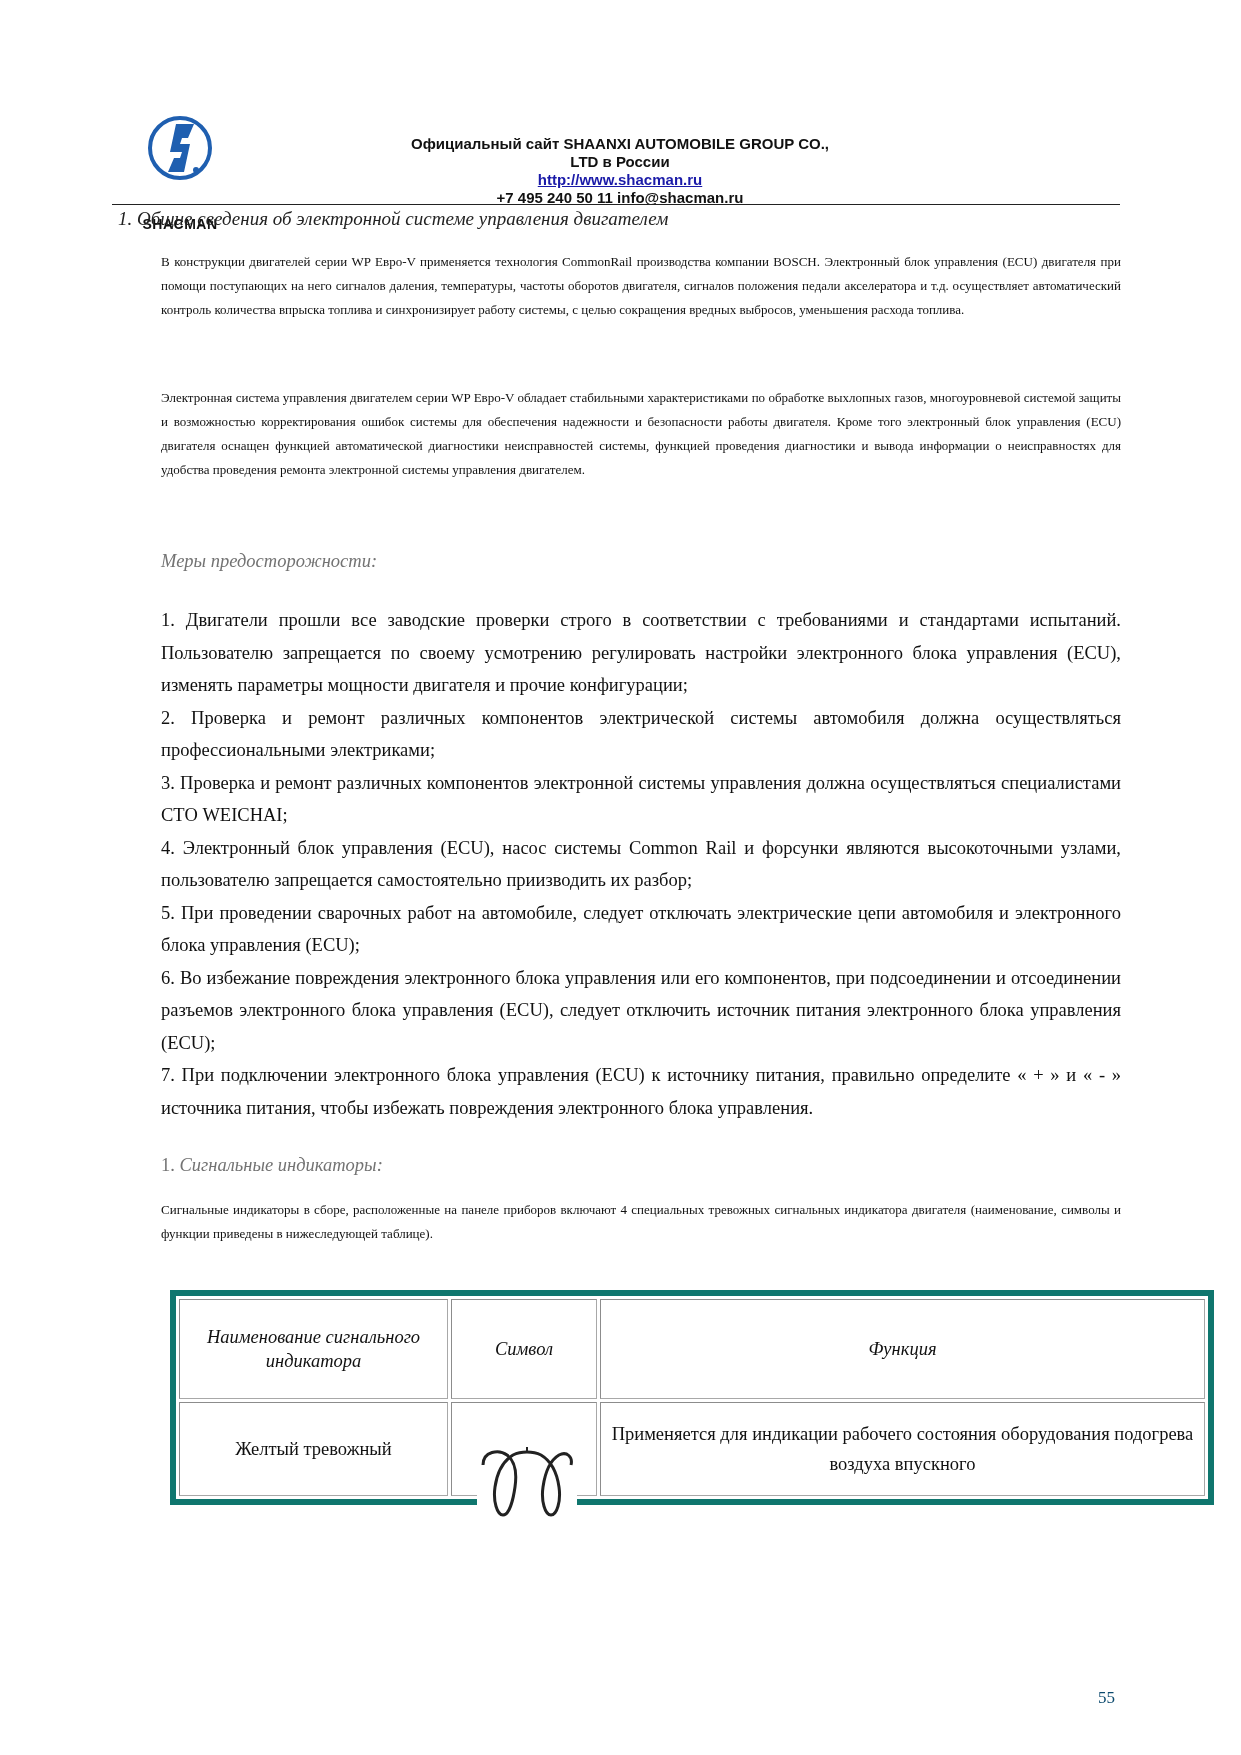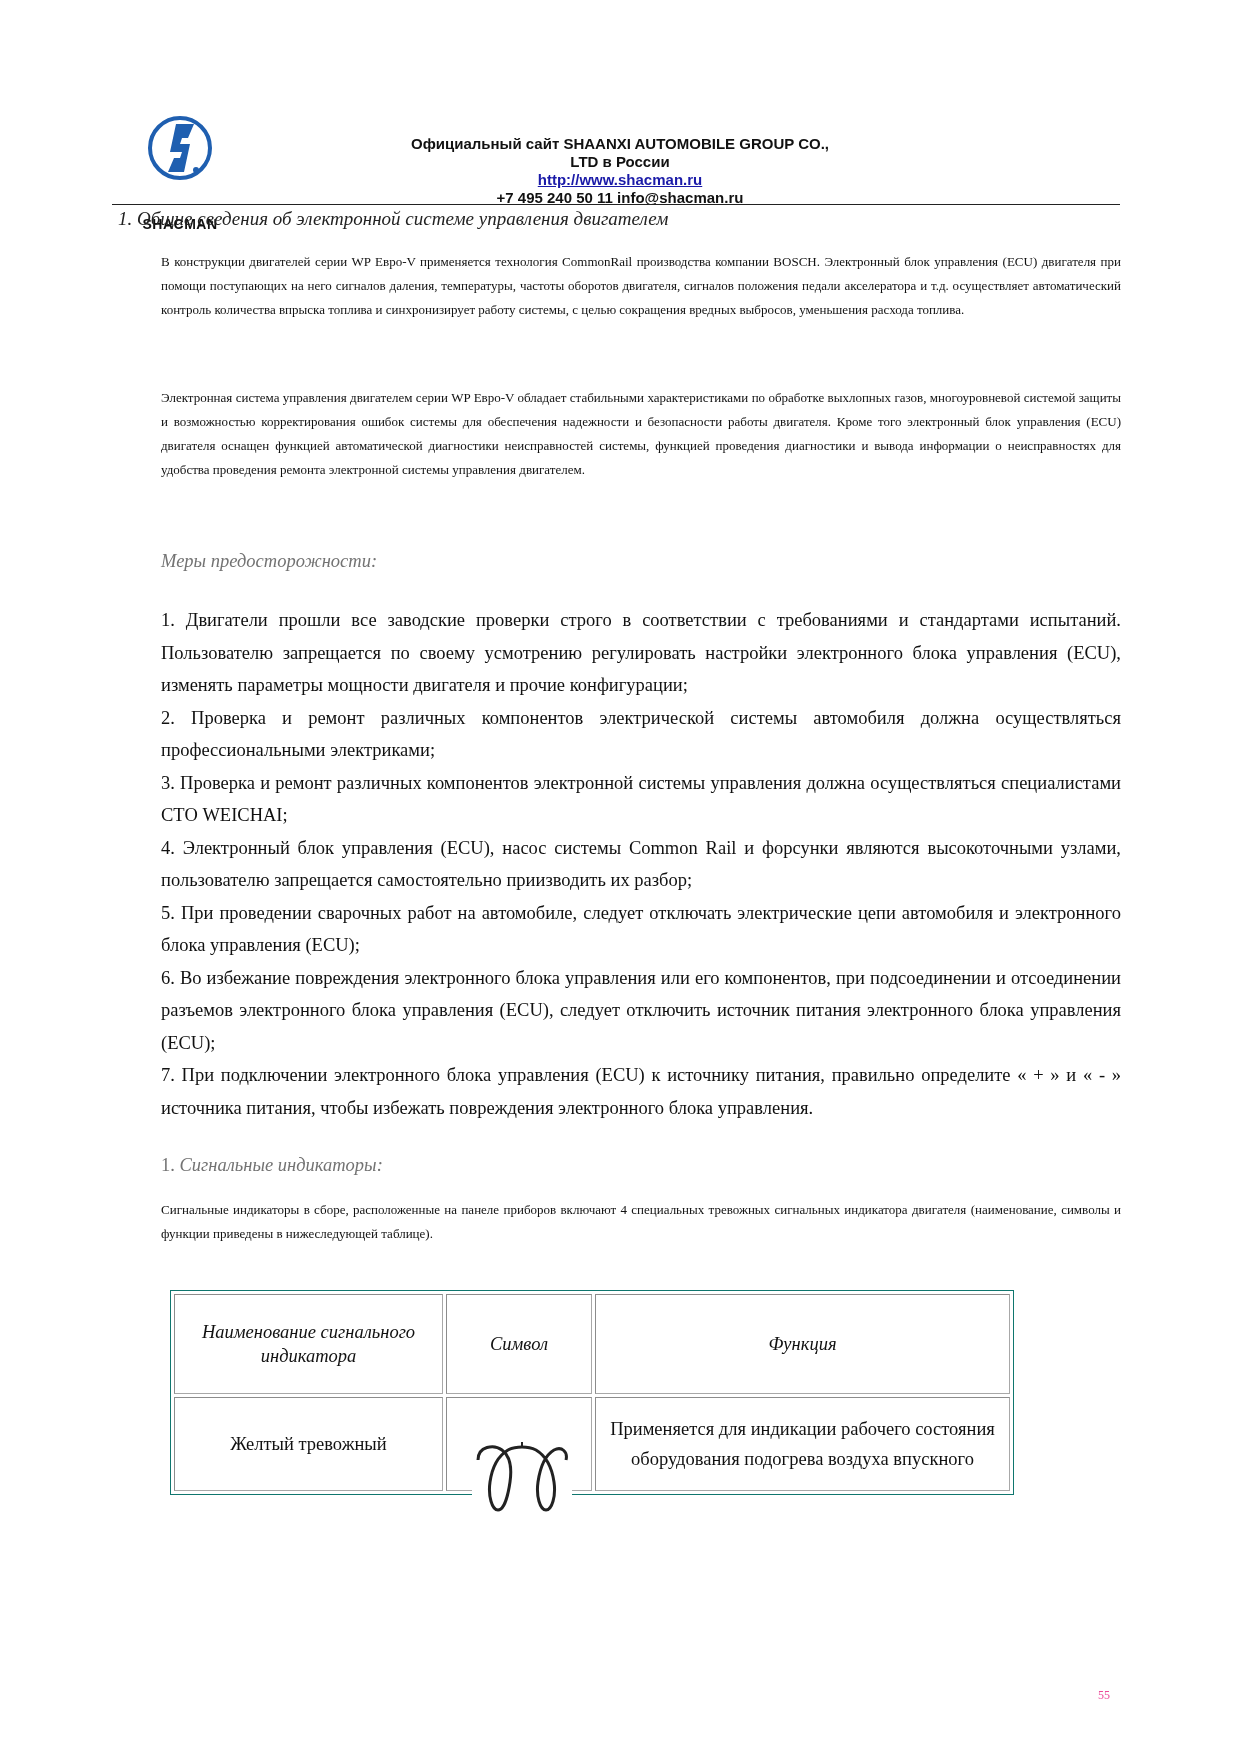--- a/index.html
+++ b/index.html
@@ -18,33 +18,33 @@
     .section-title { position: absolute; left: 118px; font-family: "Liberation Serif", serif; font-style: italic;
       font-size: 19px; color: #222; }
     .para { position: absolute; left: 161px; width: 960px; font-family: "Liberation Serif", serif; font-size: 13px;
       line-height: 24px; text-align: justify; color: #111; }
     .italic-label { position: absolute; left: 161px; font-family: "Liberation Serif", serif; font-style: italic; font-size: 18.5px; color: #737373; }
     .list { position: absolute; left: 161px; width: 960px; font-family: "Liberation Serif", serif; font-size: 18.5px;
       line-height: 32.5px; text-align: justify; color: #111; }
     .list p { margin: 0; }
 
     
-    .sig-table { position: absolute; left: 170px; top: 1290px; width: 844px; border-collapse: separate; border-spacing: 3px;
-      border: 1px solid #0f766e; font-family: "Liberation Serif", serif; }
+    .sig-table { position: absolute; left: 170px; top: 1290px; width: 1044px; border-collapse: separate; border-spacing: 3px;
+      border: 6px solid #0f766e; font-family: "Liberation Serif", serif; }
     .sig-table td, .sig-table th { border: 1.5px solid #a8a8a8; border-top-color: #8c8c8c; border-left-color: #8c8c8c;
       text-align: center; vertical-align: middle; font-weight: normal; font-size: 18.5px; color: #111; padding: 4px 6px; }
     .sig-table th { font-style: italic; height: 90px; line-height: 24px; }
     .col-name { width: 255px; }
     .col-sym { width: 132px; }
     .row1 td { height: 140px; line-height: 24px; }
     .row2 td { height: 84px; line-height: 30px; }
     .sym-cell { position: relative; }
     .engine-icon { position: absolute; left: 18px; top: 10px; width: 100px; height: 78px; }
     .heater-icon { position: absolute; left: 25px; top: 40px; width: 100px; height: 80px; background: #fff; }
-    .page-number { position: absolute; left: 1098px; top: 1688px; font-family: "Liberation Serif", serif; font-size: 12px; color: #ec4899; }
+    .page-number { position: absolute; left: 1098px; top: 1688px; font-family: "Liberation Serif", serif; font-size: 17px; color: #0c4a6e; }
   </style>
 </head>
 <body>
 
 <div class="page">
 
   <div class="logo">
     <svg class="logo-mark" viewBox="0 0 68 68">
       <circle cx="34" cy="34" r="30" fill="none" stroke="#1f5fb0" stroke-width="4"></circle>
       <path d="M30 10 L48 10 L42 24 L36 24 L34 30 L44 30 L38 58 L22 58 L28 44 L34 44 L36 38 L24 38 Z" fill="#1f5fb0"></path>

